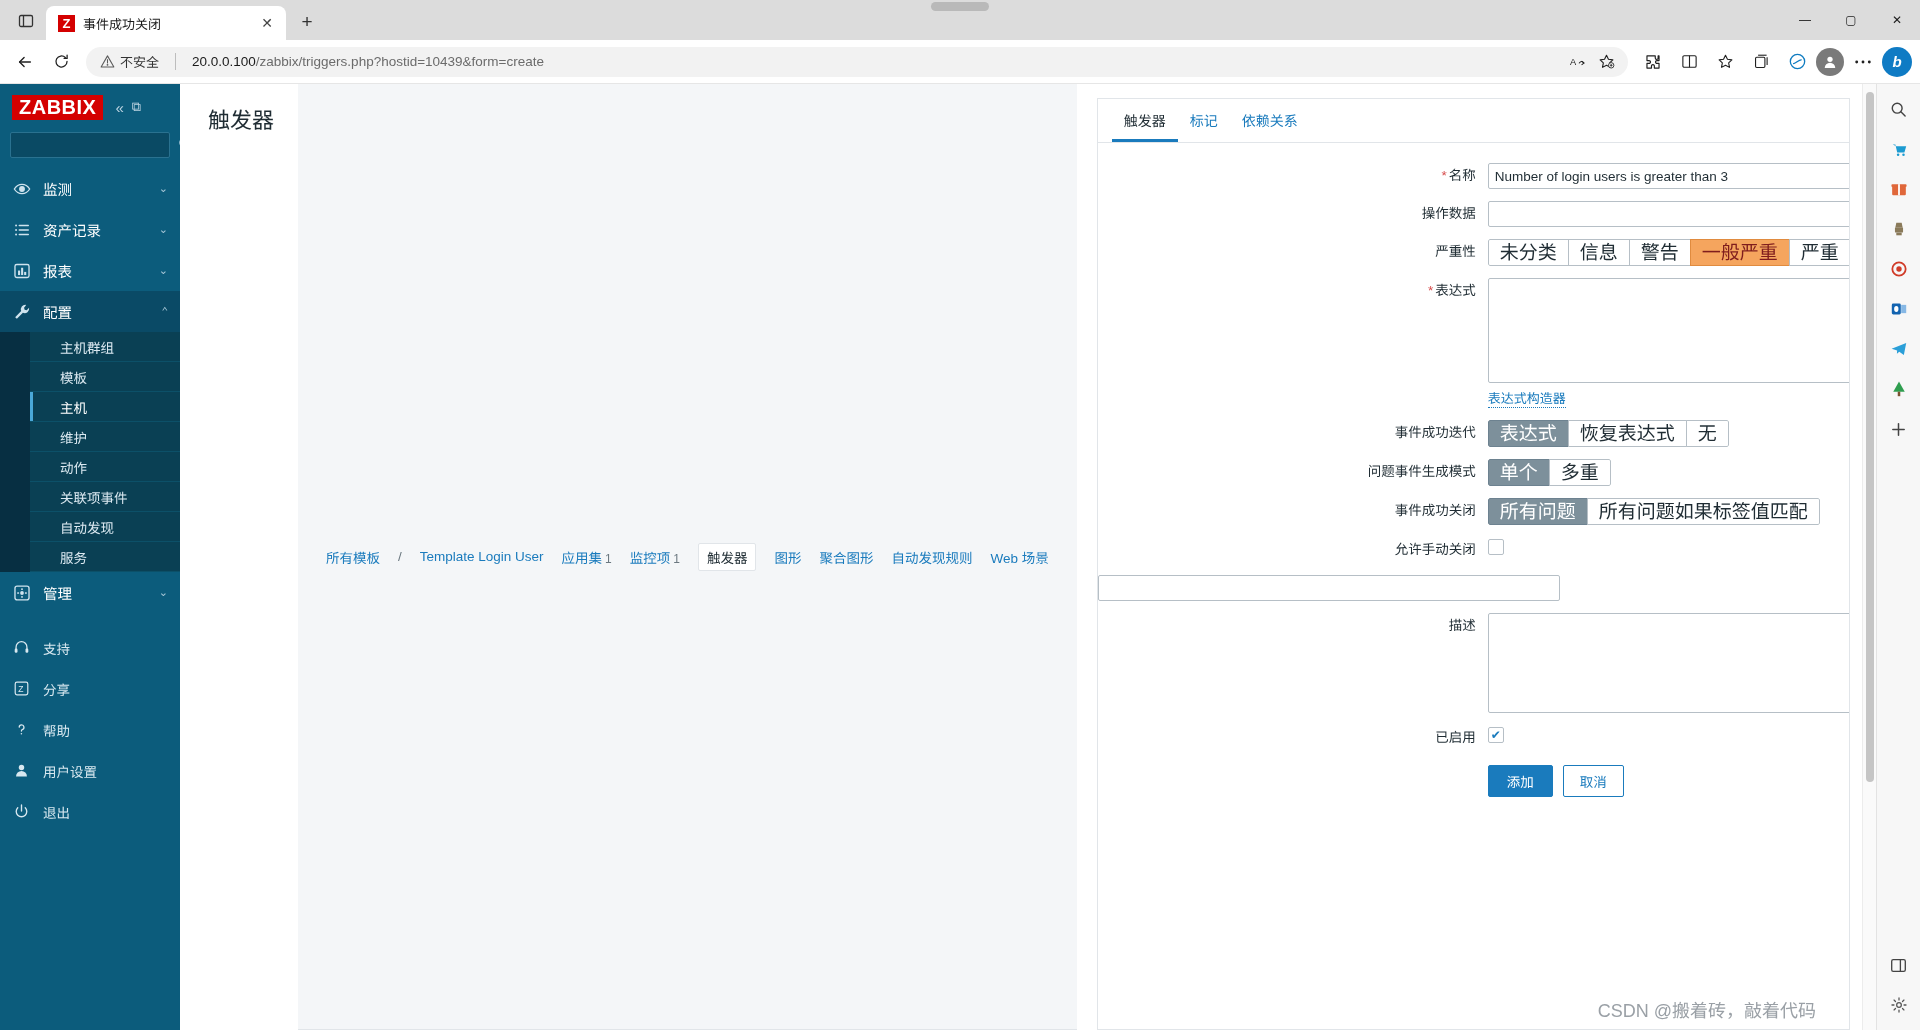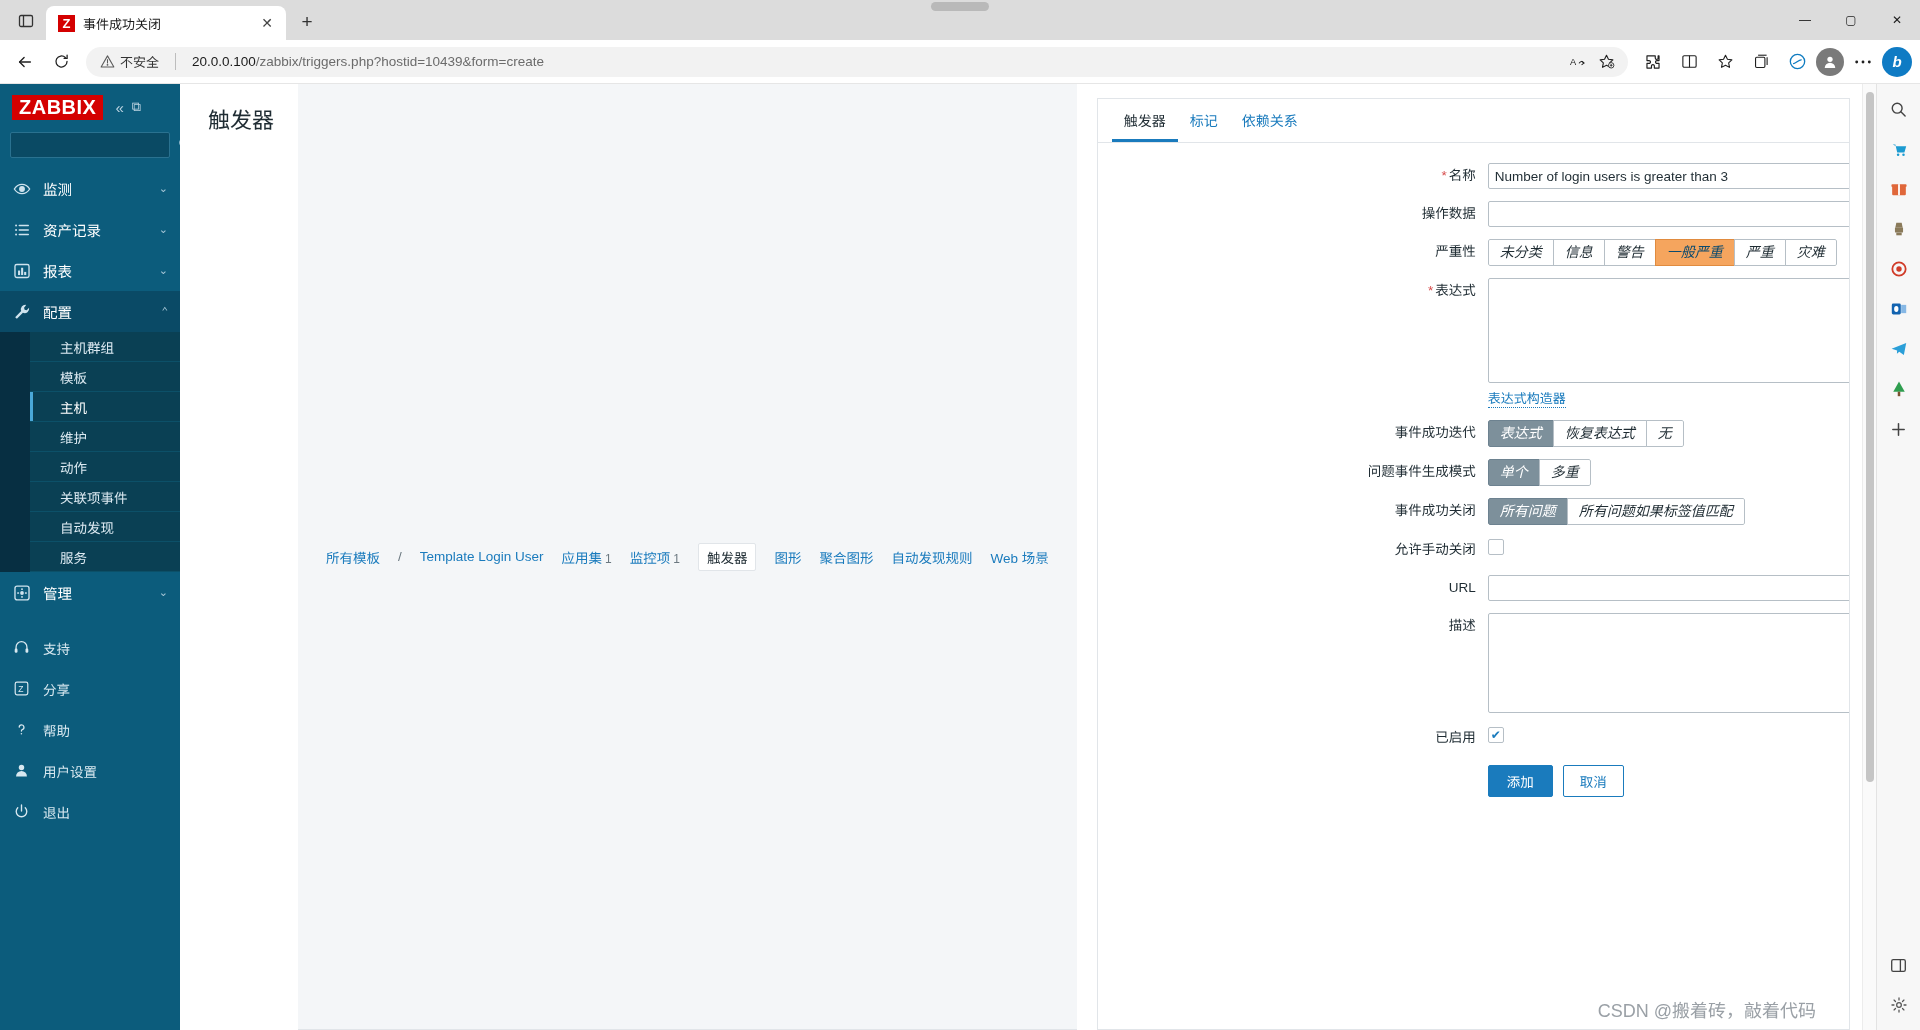--- a/index.html
+++ b/index.html
@@ -186,26 +186,26 @@
     width: 462px; border: 1px solid #b6bfc6; border-radius: 2px; padding: 5px 6px;
     font-size: 13.5px; color: #1f2c33; outline: none; font-family: inherit;
     resize: vertical; display: block; background: #fff;
   }
   .ta.expr { height: 105px; }
   .ta.desc { height: 100px; }
 
   .seg { display: inline-flex; border-radius: 2px; overflow: hidden; }
   .seg-btn {
     border: 1px solid #b6bfc6; background: #fff; color: #1f2c33;
-    font-size: 14px; padding: 4px 11px; cursor: pointer; margin-left: -1px;
-    font-family: inherit; line-height: 17px; white-space: nowrap; font-style: italic;
+    font-size: 19px; padding: 4px 11px; cursor: pointer; margin-left: -1px;
+    font-family: inherit; line-height: 17px; white-space: nowrap;
   }
   .seg-btn:first-child { margin-left: 0; border-radius: 2px 0 0 2px; }
   .seg-btn:last-child { border-radius: 0 2px 2px 0; }
-  .seg-btn.sel-orange { background: #f5a55e; border-color: #e08b3f; color: #0c4a6e; }
+  .seg-btn.sel-orange { background: #f5a55e; border-color: #e08b3f; color: #7f1d1d; }
   .seg-btn.sel-gray { background: #7d909b; border-color: #6d8290; color: #fff; }
 
   .link-dotted {
     color: #1a7bbd; font-size: 13px; cursor: pointer;
     border-bottom: 1px dotted #1a7bbd; display: inline-block; line-height: 16px;
   }
 
   .chk {
     width: 16px; height: 16px; border: 1px solid #b6bfc6; border-radius: 2px;
     background: #fff; display: inline-flex; align-items: center; justify-content: center;
@@ -645,21 +645,20 @@
           </div>
 
           <div class="f-row">
             <div class="f-label">允许手动关闭</div>
             <div class="f-field">
               <span class="chk"></span>
             </div>
           </div>
 
           <div class="f-row">
-            <div class="f-label">URL</div>
             <div class="f-field">
               <input class="inp" type="text" value="" style="">
             </div>
           </div>
 
           <div class="f-row">
             <div class="f-label">描述</div>
             <div class="f-field">
               <textarea class="ta desc" placeholder="" style=""></textarea>
             </div>

